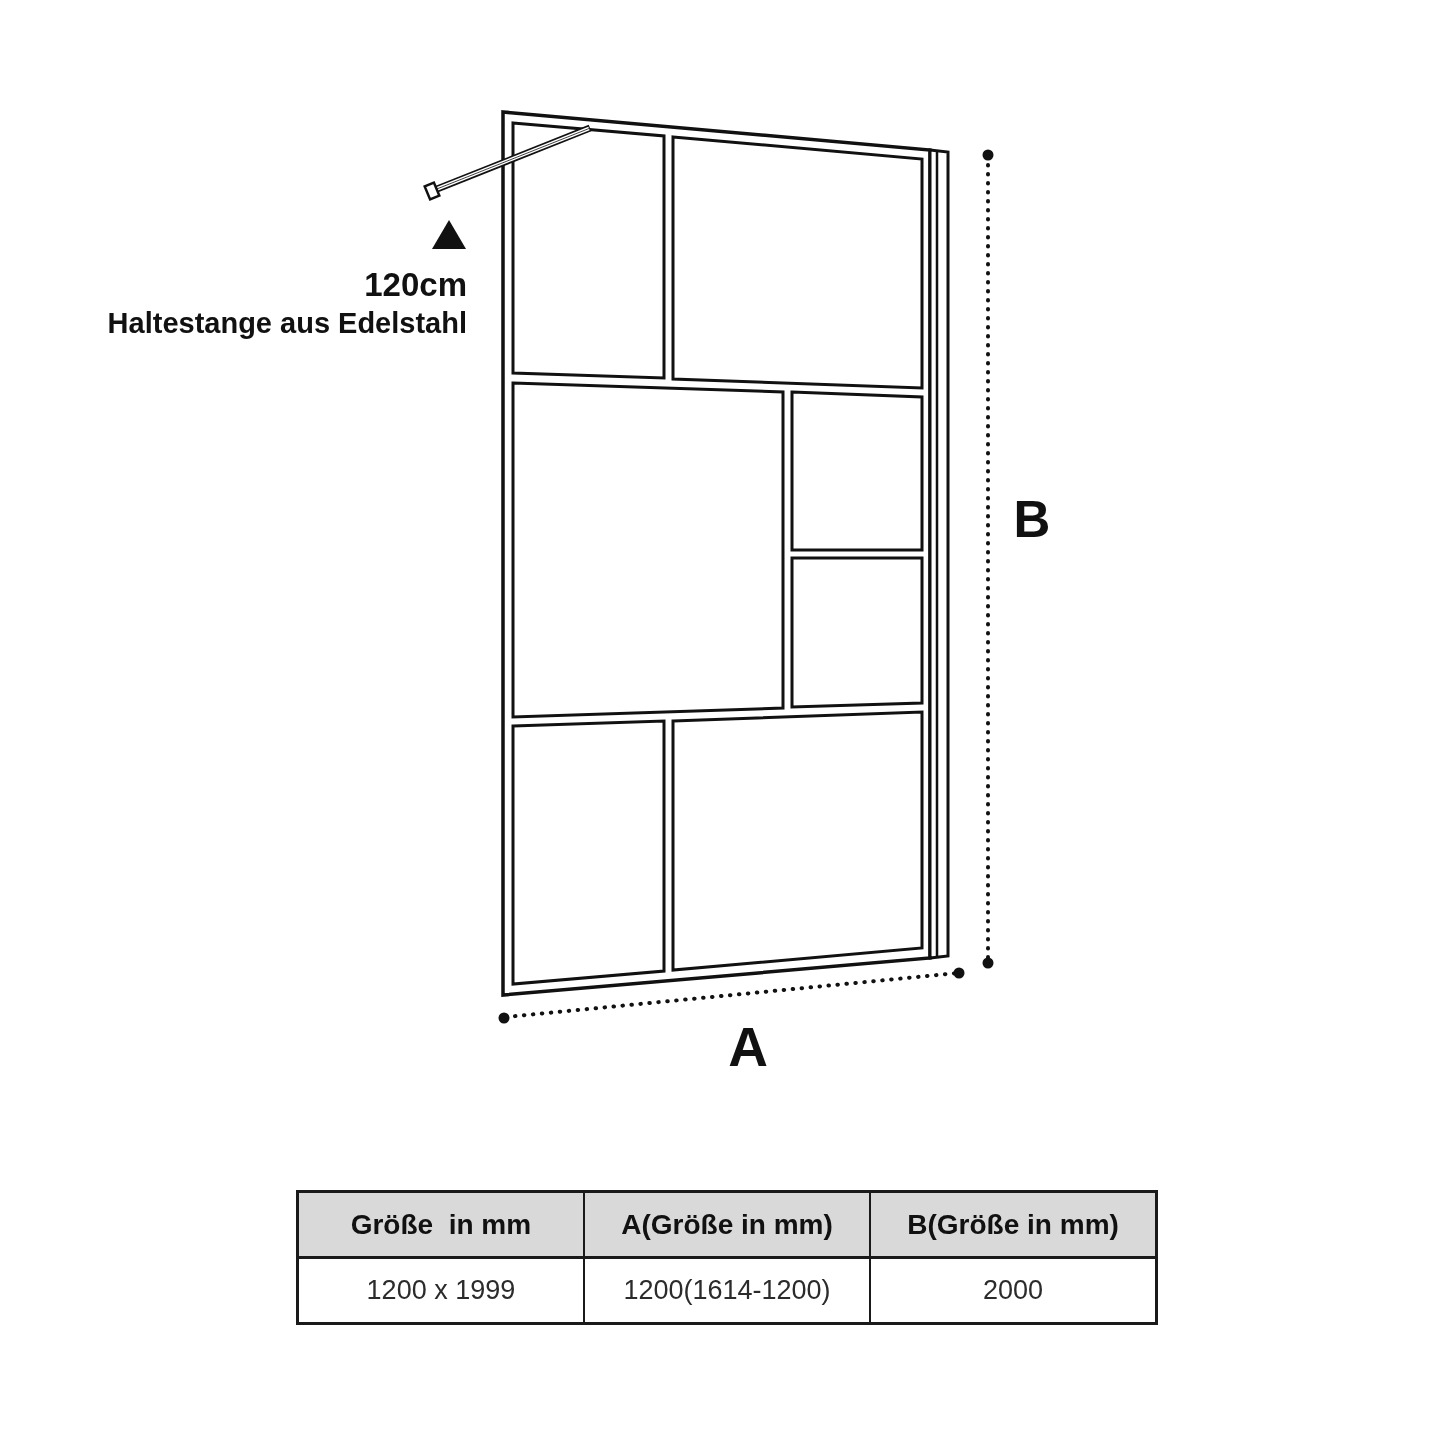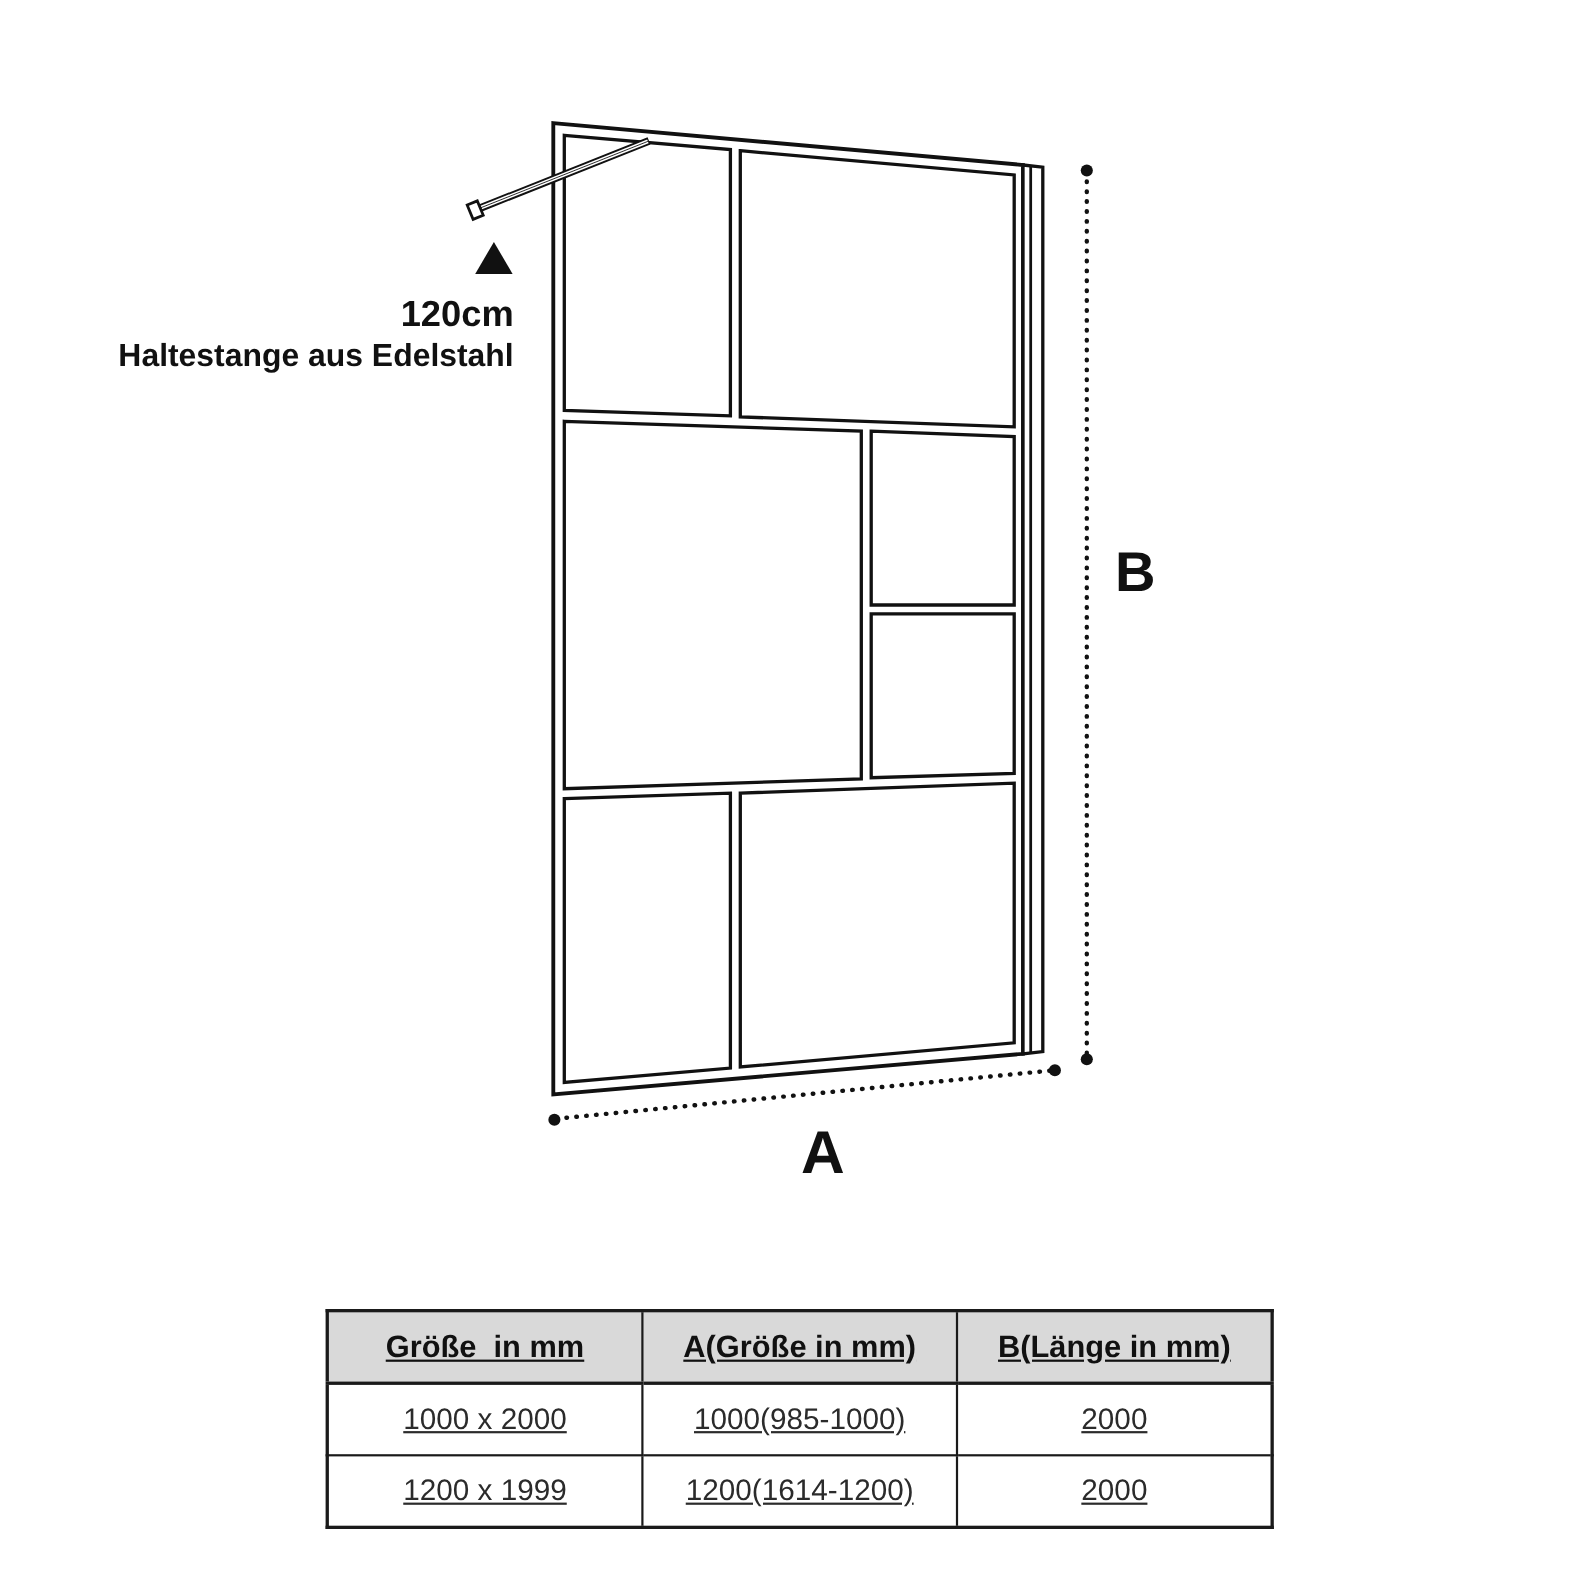--- a/index.html
+++ b/index.html
@@ -39,21 +39,20 @@
     table-layout: fixed;
     background: #ffffff;
   }
   #size-table th, #size-table td {
     border: 2px solid #1a1a1a;
     text-align: center;
     vertical-align: middle;
     white-space: pre;
     height: 63px;
     padding: 0;
-    text-decoration: underline;
   }
   #size-table {
     border: 3px solid #1a1a1a;
   }
   #size-table th {
     background: #d9d9d9;
     font-size: 28px;
     font-weight: bold;
     color: #111111;
     border-bottom-width: 3px;
@@ -109,29 +108,24 @@
       <circle cx="988" cy="963" r="5.5" fill="#111111"></circle>
       <text x="1032" y="537" text-anchor="middle" font-size="51" class="dim-label">B</text>
     </g>
   </svg>
 
   <table id="size-table">
     <thead>
       <tr>
         <th>Größe  in mm</th>
         <th>A(Größe in mm)</th>
-        <th>B(Länge in mm)</th>
+        <th>B(Größe in mm)</th>
       </tr>
     </thead>
     <tbody>
-      <tr>
-        <td>1000 x 2000</td>
-        <td>1000(985-1000)</td>
-        <td>2000</td>
-      </tr>
       <tr>
         <td>1200 x 1999</td>
         <td>1200(1614-1200)</td>
         <td>2000</td>
       </tr>
     </tbody>
   </table>
 
 </div>
 

